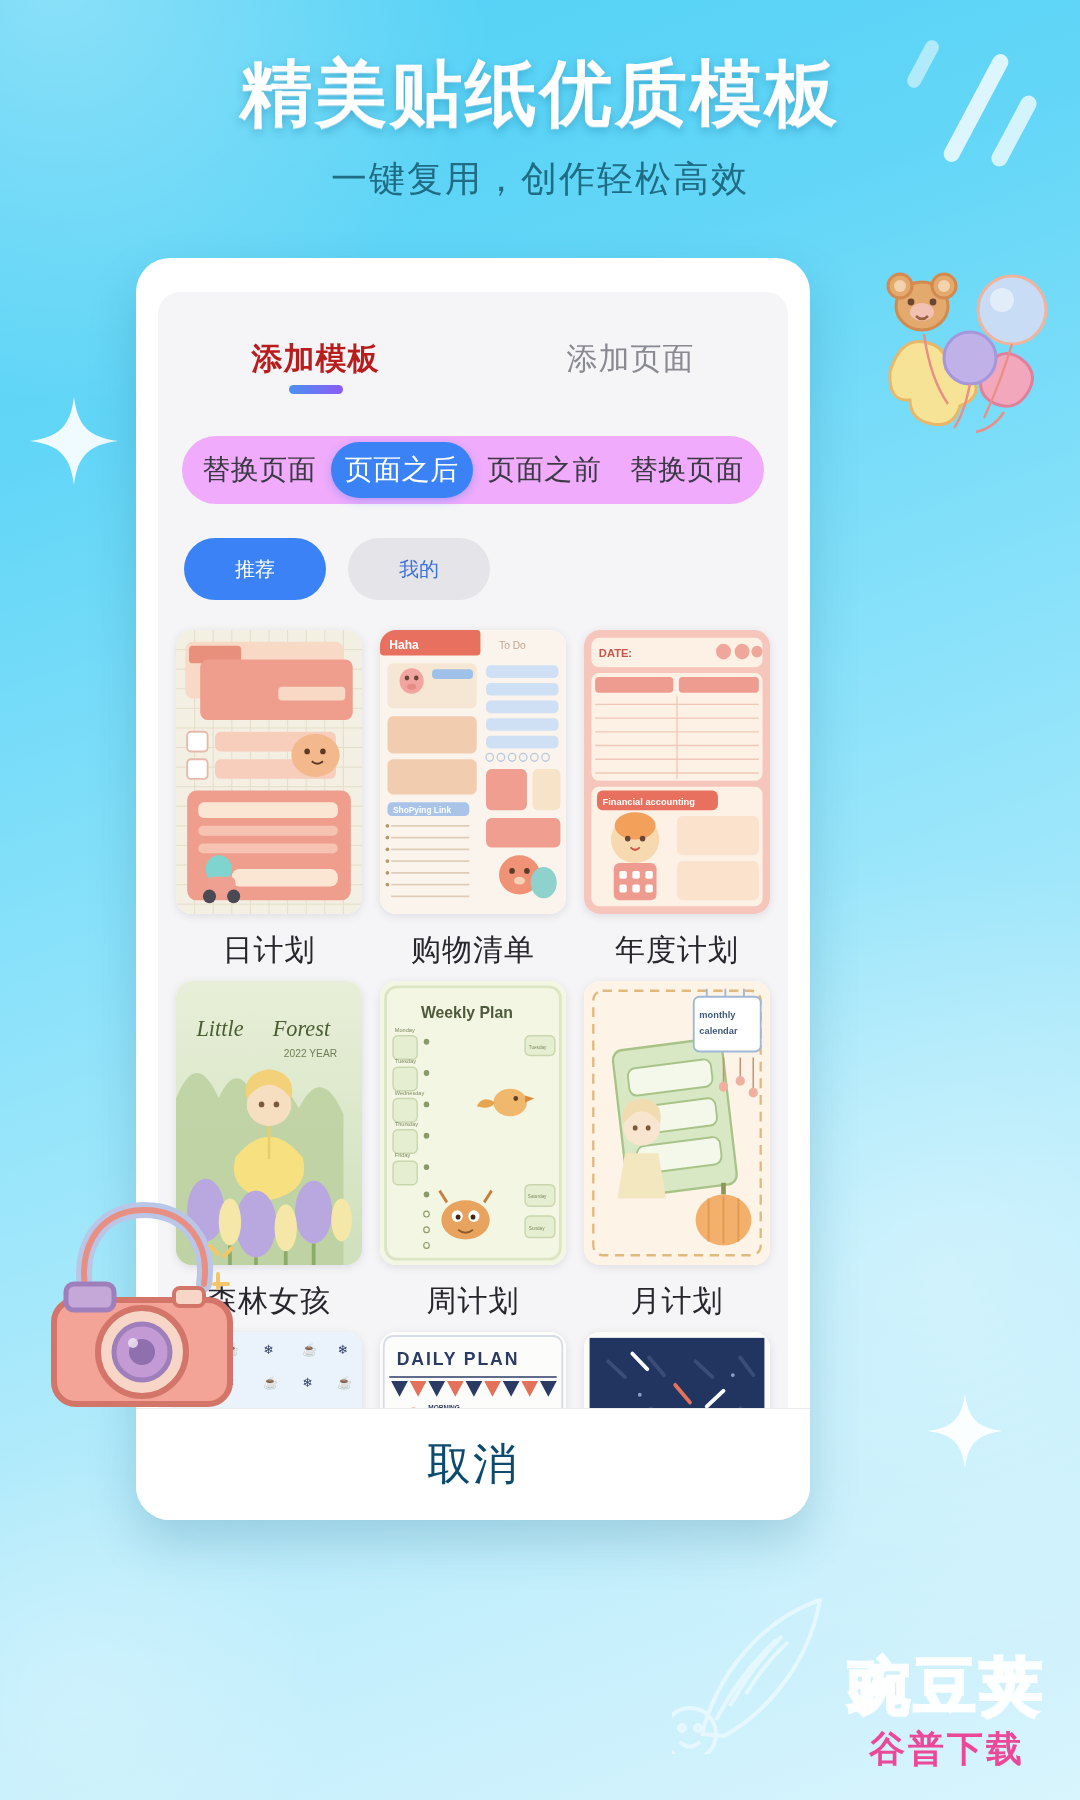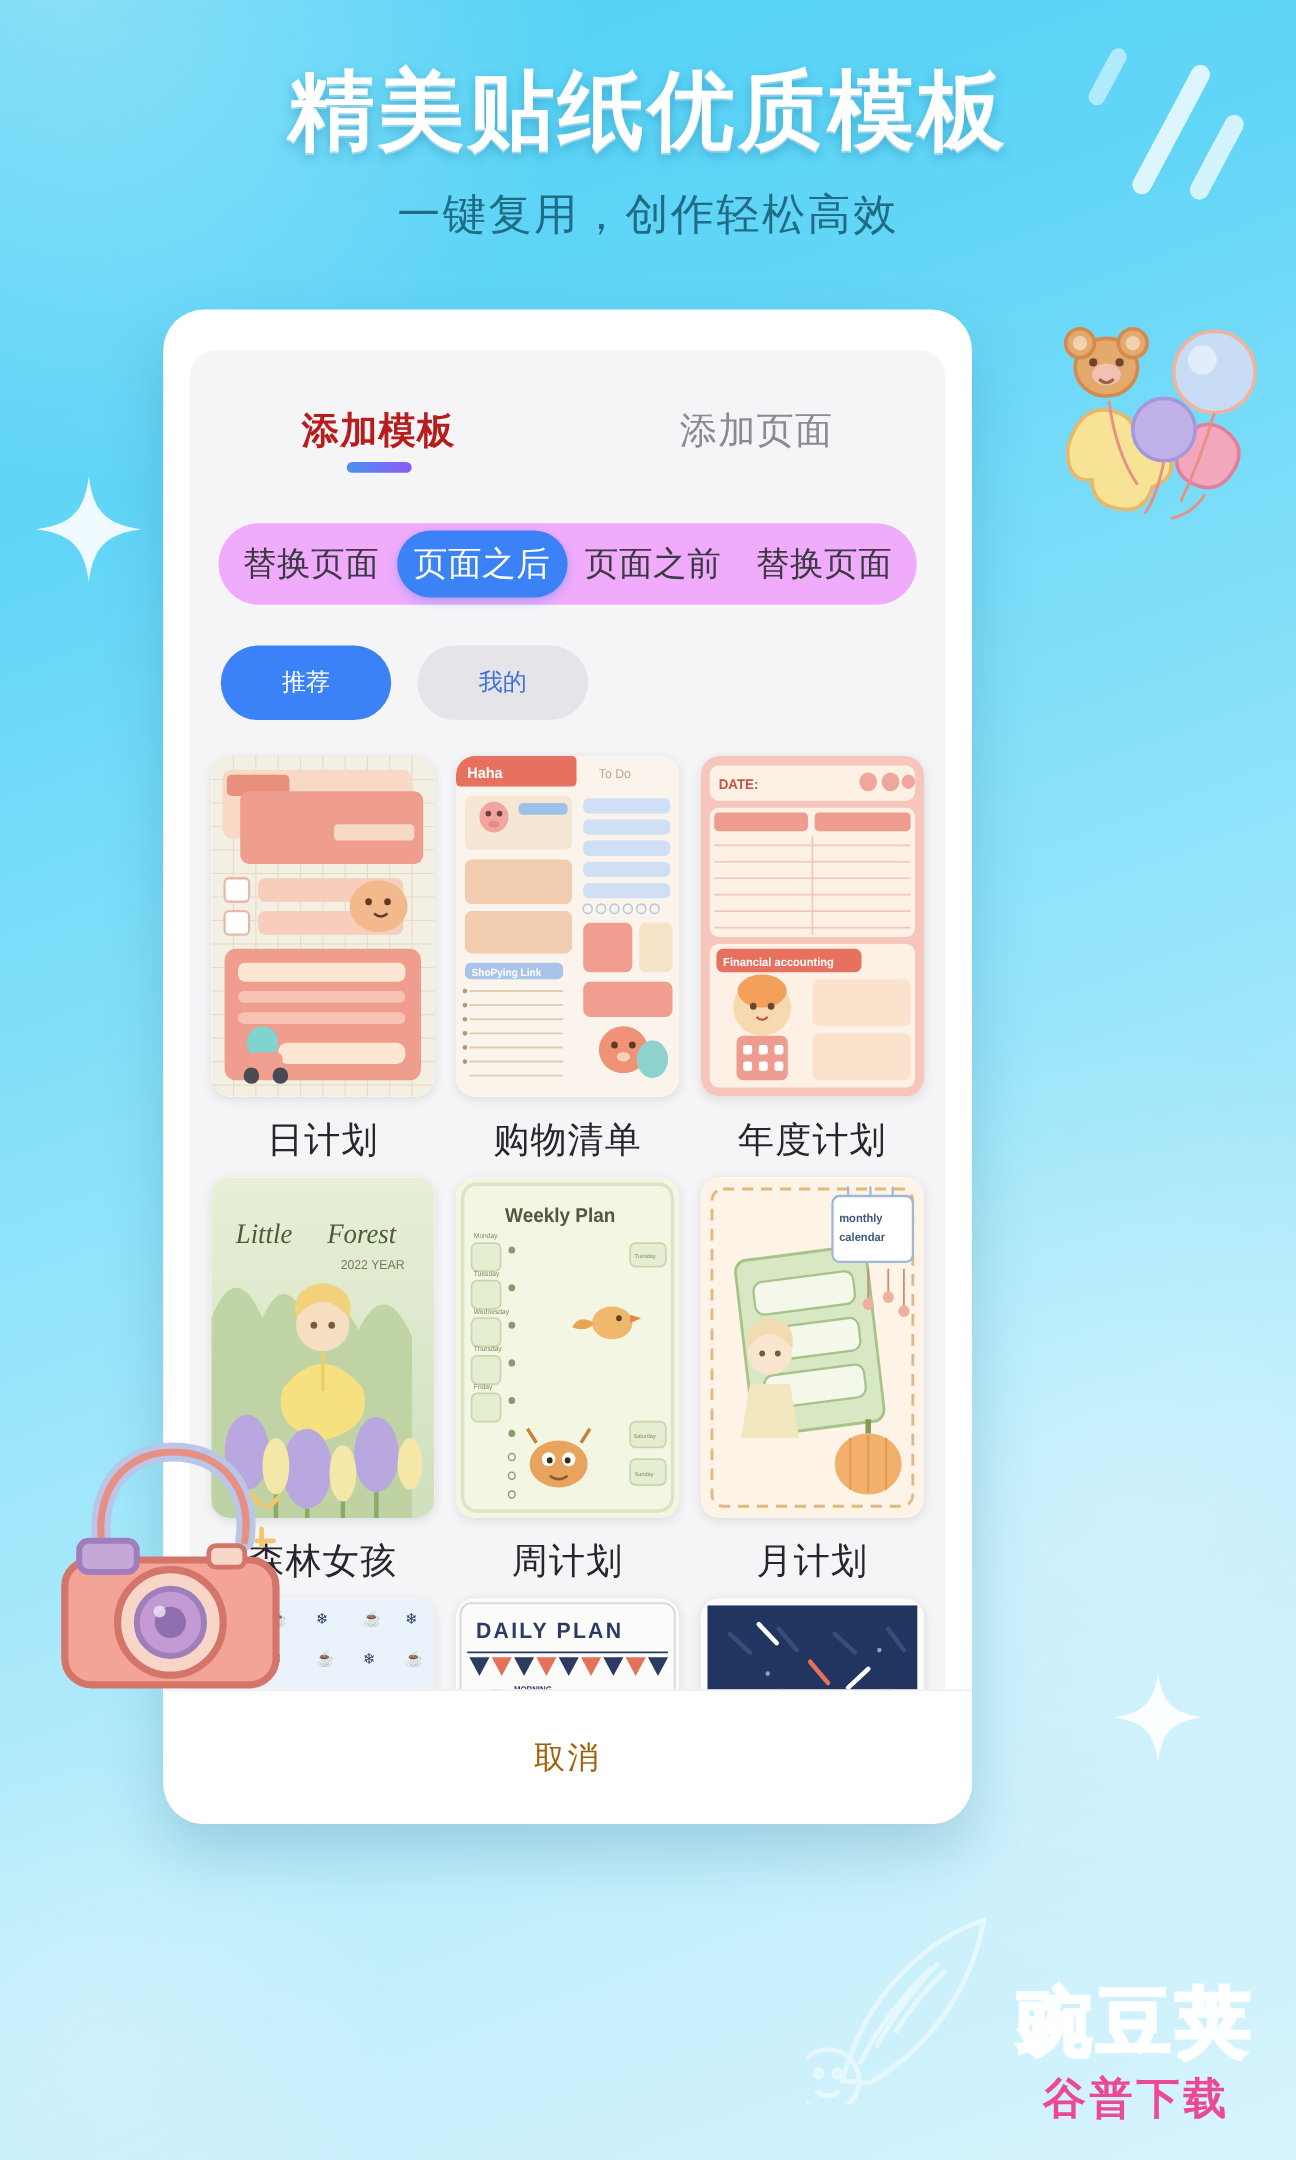--- a/index.html
+++ b/index.html
@@ -125,21 +125,21 @@
   .thumb svg { display: block; width: 100%; height: 100%; }
   .cell-label { margin-top: 16px; font-size: 30px; color: #26262c; letter-spacing: 1px; }
 
   
   .cancel-bar {
     position: absolute; left: 0; right: 0; bottom: 0; height: 112px;
     background: #ffffff;
     display: flex; align-items: center; justify-content: center;
     border-top: 1px solid #ececec;
   }
-  .cancel-label { font-size: 26px; color: #a16207; letter-spacing: 2px; }
+  .cancel-label { font-size: 44px; color: #0c4a6e; letter-spacing: 2px; }
 
   
   .sticker { position: absolute; pointer-events: none; }
   .sticker-balloons { right: 18px; top: 262px; width: 200px; height: 190px; }
   .sticker-camera { left: 32px; top: 1188px; width: 230px; height: 230px; }
   .sticker-feather { right: 218px; bottom: 46px; width: 190px; height: 180px; opacity: .5; }
 
   
   .watermark { position: absolute; right: 34px; bottom: 26px; text-align: center; }
   .wm-main {

